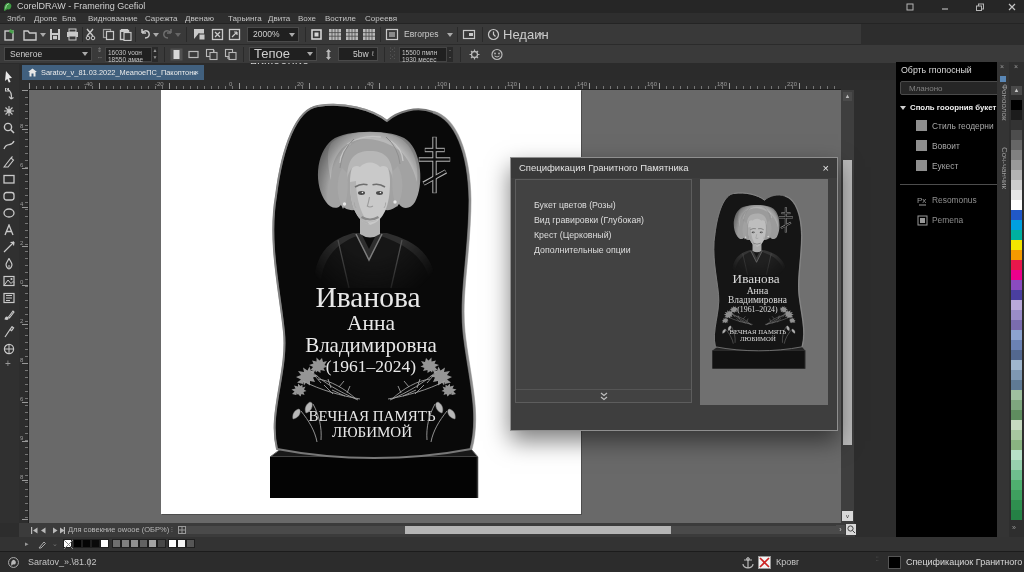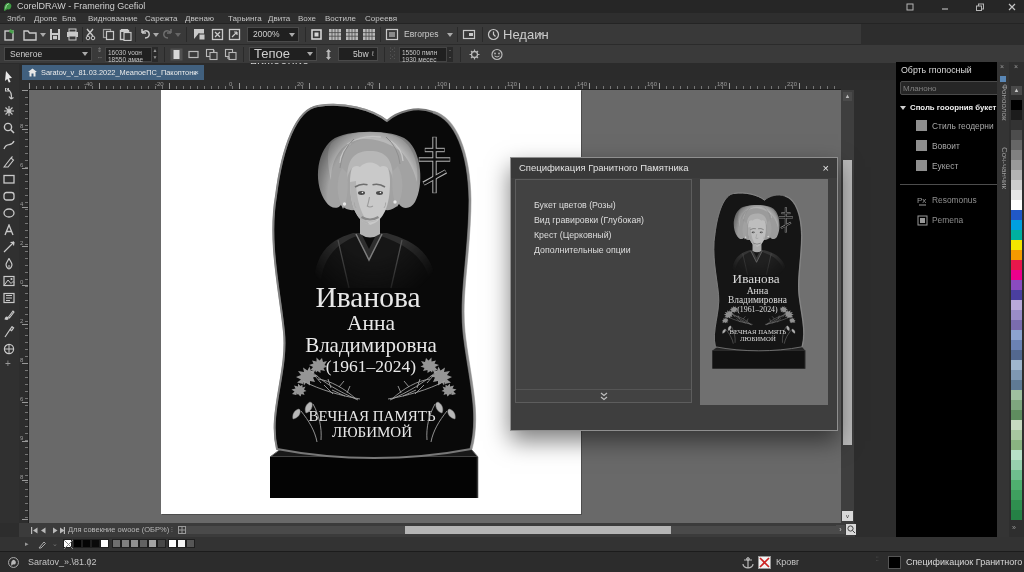--- a/index.html
+++ b/index.html
@@ -413,21 +413,21 @@
           </svg>
         </div>
     </div>
     <div id="dlgprev"></div>
   </div>
 
   <div class="abs" id="docker">
     <div class="hdr"><span style="margin-left:5px">Обрть гпопосный</span>
       <span style="position:absolute;right:20px;top:0;color:#aaa">»</span>
       <span style="position:absolute;right:7px;top:0;color:#aaa">×</span></div>
-    <div class="search"><span style="margin-left:2px">Мланоно</span><svg style="position:absolute;right:4px;top:3px" width="9" height="8" viewBox="0 0 9 8">
+    <div class="search"><span style="margin-left:8px">Мланоно</span><svg style="position:absolute;right:4px;top:3px" width="9" height="8" viewBox="0 0 9 8">
           <path d="M0,0 h7 l-2.5,4 v4 l-2,-1.5 v-2.5 Z" fill="#9a9a9a"></path>
         </svg></div>
     <div class="ditem" style="top:38px;color:#f0f0f0;font-weight:bold;font-size:7.8px">
       <svg style="position:absolute;left:4px;top:5px" width="7" height="7" viewBox="0 0 7 7">
           <path d="M0,1 L6,1 L3,5 Z" fill="#cfcfcf"></path>
         </svg>
       <span style="margin-left:14px">Споль гооорния букет спялонжеанный</span></div>
     <div class="ditem" style="top:56px"><div class="dico"></div><span style="margin-left:36px">Стиль геодерни</span></div>
     <div class="ditem" style="top:76px"><div class="dico"></div><span style="margin-left:36px">Вовоит</span></div>
     <div class="ditem" style="top:96px"><div class="dico"></div><span style="margin-left:36px">Еукест</span></div>

